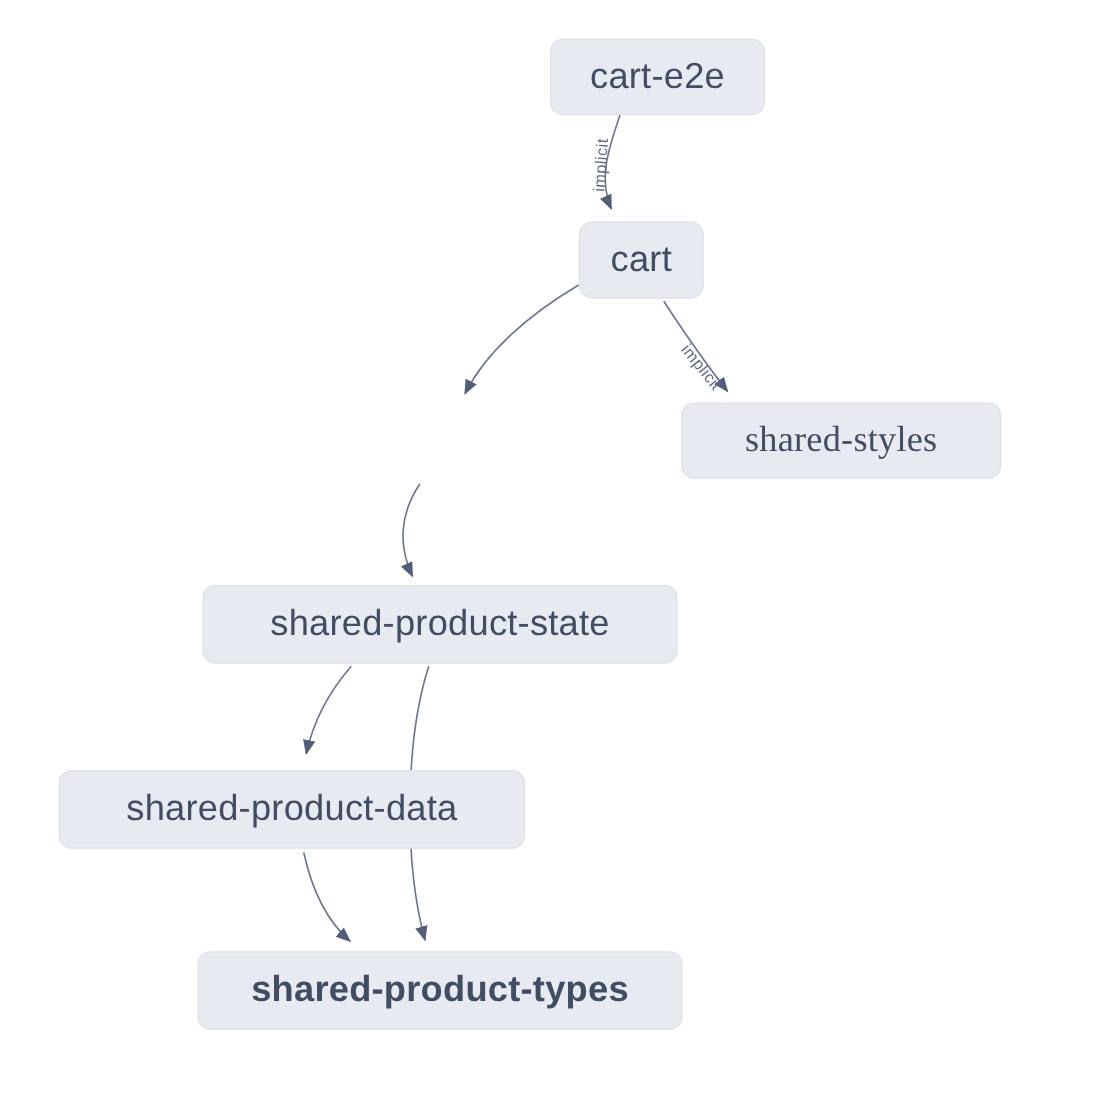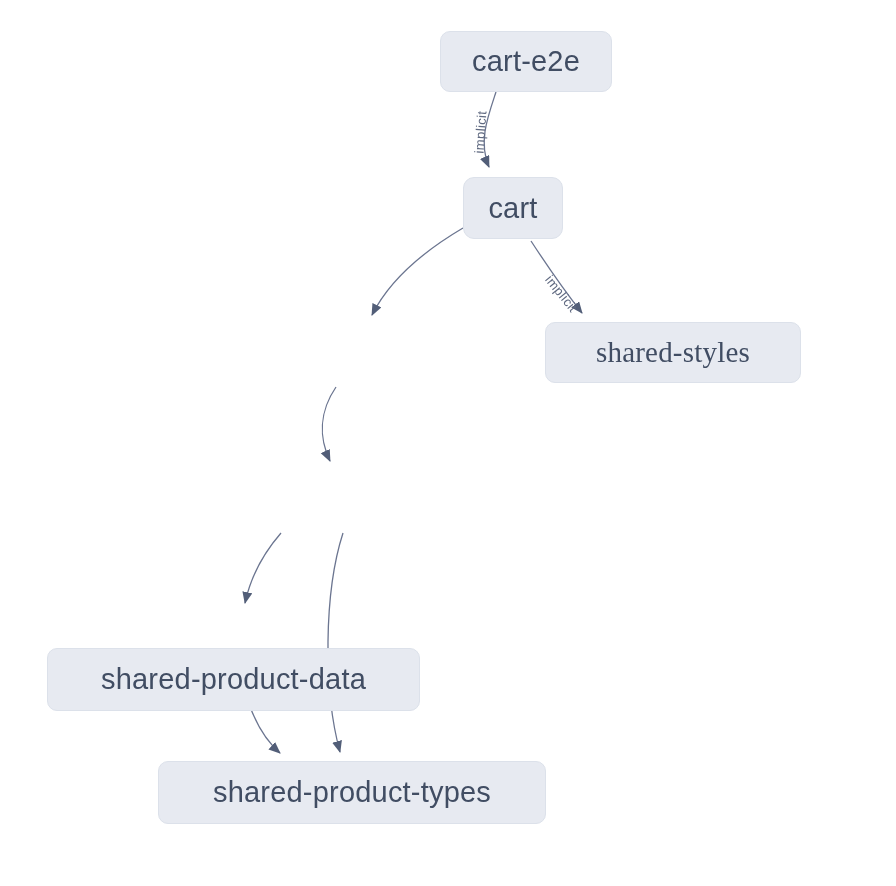--- a/index.html
+++ b/index.html
@@ -73,18 +73,19 @@
     <text class="edge-label" transform="translate(561,294) rotate(51)" text-anchor="middle" dy="4">implicit</text>
   </svg>
 
   <div class="node" style="left:428px; top:31px;  width:172px; height:61px;margin-left:12px;">cart-e2e</div>
 
   <div class="node" style="left:463px; top:177px; width:100px; height:62px;border-radius:11px;">cart</div>
 
 
   <div class="node" style="left:545px; top:322px; width:256px; height:61px;font-family:Liberation Serif, serif;">shared-styles</div>
 
+  <div class="node" style="left:162px; top:468px; width:380px; height:63px;">shared-product-state</div>
 
-  <div class="node" style="left:47px;  top:616px; width:373px; height:63px;margin-top:32px;">shared-product-data</div>
+  <div class="node" style="left:47px;  top:616px; width:373px; height:63px;">shared-product-data</div>
 
-  <div class="node" style="left:158px; top:761px; width:388px; height:63px;">shared-product-types</div>
+  <div class="node" style="left:158px; top:761px; width:388px; height:63px;font-weight:bold;">shared-product-types</div>
 
 </div>
 
 </body></html>

